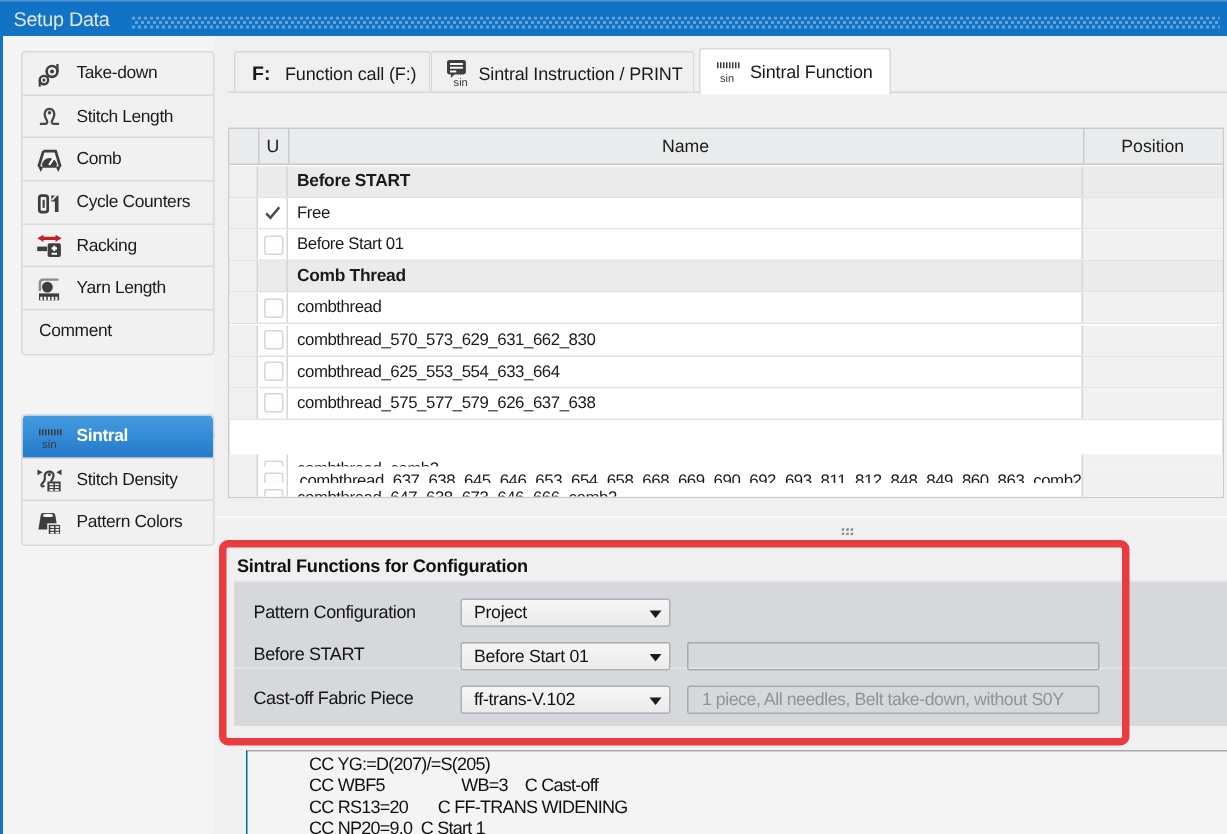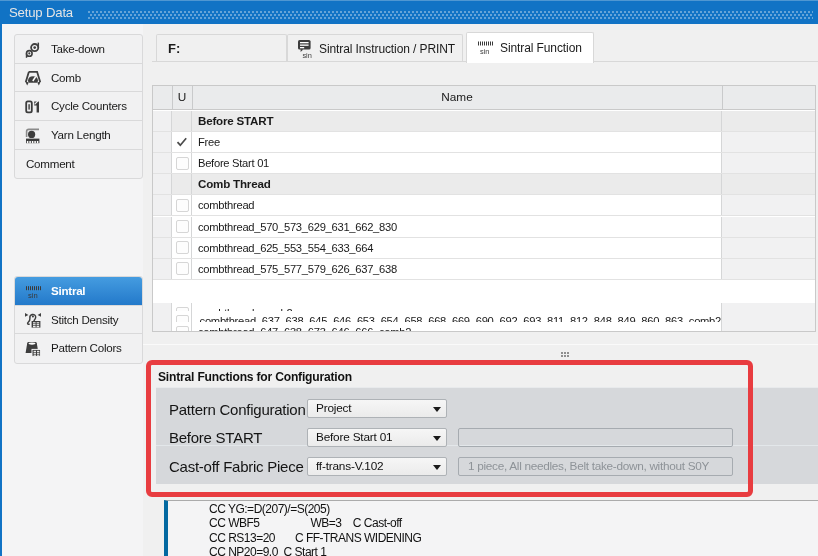--- a/index.html
+++ b/index.html
@@ -58,31 +58,31 @@
 
 #splitline { position:absolute; left:143px; top:344px; width:675px; height:1px; background:#fafafa; }
 #gripper { position:absolute; left:561px; top:352px; width:9px; height:5px;
   background-image: radial-gradient(circle at 1px 1px, #8f8f8f 0.9px, rgba(0,0,0,0) 1px);
   background-size:3px 3px; }
 
 
 #paneltitle { position:absolute; left:158px; top:370px; font-size:12.1px; font-weight:bold; letter-spacing:-0.2px; color:#111; }
 #band { position:absolute; left:156px; top:387px; width:662px; height:97px; background:#d6d8db; border-top:1px solid #e8eaec; }
 .bandline { position:absolute; left:0; width:662px; height:1px; background:#e3e7ea; }
-.flabel { position:absolute; left:13px; font-size:15px; letter-spacing:-0.25px; color:#141414; }
+.flabel { position:absolute; left:13px; font-size:12px; letter-spacing:-0.25px; color:#141414; }
 .combo { position:absolute; left:151px; width:140px; height:19px; background:linear-gradient(#f6f6f6,#ebebeb);
   border:1px solid #aeb2b6; border-radius:2px; font-size:11.8px; letter-spacing:-0.2px; color:#111; line-height:17px; padding-left:8px; }
 .combo .arr { position:absolute; right:5px; top:7px; width:0; height:0;
   border-left:4.5px solid transparent; border-right:4.5px solid transparent; border-top:5px solid #1a1a1a; }
 .tbox { position:absolute; left:302px; width:275px; height:19px; border:1px solid #a6abb0; border-radius:2px;
   font-size:11.8px; letter-spacing:-0.3px; color:#8e9398; line-height:17px; padding-left:9px; white-space:nowrap; }
 
 
 #codearea { position:absolute; left:164px; top:500px; width:654px; height:56px; background:#f4f4f5;
-  border-top:1px solid #ababab; border-left:4px solid #0369a1; }
+  border-top:1px solid #ababab; border-left:1px solid #0369a1; }
 #codetext { position:absolute; left:41px; top:1px; font-size:12px; letter-spacing:-0.5px; line-height:14.4px; color:#111; white-space:pre; }
 
 
 #redbox { position:absolute; left:146px; top:360px; width:607px; height:137px;
   border:5px solid #e83c40; border-radius:6px; z-index:20; }
 </style>
 </head>
 <body>
 
 <div id="titlebar">
@@ -100,37 +100,55 @@
               <circle cx="10.7" cy="6.6" r="1.35" fill="#3f3f3f" stroke="none"></circle>
               <path d="M14.3 6.6 L14.3 1.6" stroke-width="1.5"></path>
               <circle cx="5.3" cy="12.4" r="2.8" stroke-width="1.6"></circle>
               <circle cx="5.3" cy="12.4" r="1.05" fill="#3f3f3f" stroke="none"></circle>
               <path d="M2.5 12.4 L2.5 16.8" stroke-width="1.4"></path>
             </g>
           </svg></span>
         <span class="lb">Take-down</span>
       </div>
     <div class="navitem">
+        <span class="ic" id="ic-sl"><svg width="18" height="18" viewBox="0 0 18 18">
+            <path d="M2.6 13.6 L6.2 13.6 C7.6 13.6 7.8 12.3 7.2 11.2 C6.1 9.4 5.4 7.4 6.1 5.6 C7.2 2.9 10.8 2.9 11.9 5.6 C12.6 7.4 11.9 9.4 10.8 11.2 C10.2 12.3 10.4 13.6 11.8 13.6 L15.4 13.6" fill="none" stroke="#474747" stroke-width="1.5"></path>
+            <circle cx="9" cy="6.2" r="1.15" fill="#474747"></circle>
+          </svg></span>
+        <span class="lb">Stitch Length</span>
+      </div>
+    <div class="navitem">
         <span class="ic" id="ic-sp"><svg width="18" height="18" viewBox="0 0 18 18">
             <path d="M4.9 2.8 L13.1 2.8 L16.2 13.0 M1.8 13.0 L4.9 2.8" fill="none" stroke="#3f3f3f" stroke-width="1.8"></path>
             <path d="M3.9 11.8 A5.15 5.15 0 0 1 14.1 11.8 L13.3 13.8 L4.7 13.8 Z" fill="#3f3f3f"></path>
             <path d="M8.8 12.0 L11.7 7.6" stroke="#ffffff" stroke-width="1.5"></path>
             <path d="M1.1 12.2 L4.7 13.4 L3.2 16.6 Z" fill="#3f3f3f"></path>
             <path d="M16.9 12.2 L13.3 13.4 L14.8 16.6 Z" fill="#3f3f3f"></path>
           </svg></span>
         <span class="lb">Comb</span>
       </div>
     <div class="navitem">
         <span class="ic" id="ic-cc"><svg width="18" height="18" viewBox="0 0 18 18">
             <rect x="2.2" y="3.4" width="5.6" height="11" rx="1.6" fill="none" stroke="#3d3d3d" stroke-width="1.8"></rect>
             <rect x="4.4" y="6.2" width="1.4" height="5.4" fill="#3d3d3d"></rect>
             <path d="M10.2 3.4 L15 3.4 L15 14.4 L12.6 14.4 L12.6 7.4 L10.2 7.4 Z" fill="#3d3d3d"></path>
             <path d="M10.6 6.4 L14 2.8" stroke="#f1f1f2" stroke-width="1.2"></path>
           </svg></span>
         <span class="lb">Cycle Counters</span>
+      </div>
+    <div class="navitem">
+        <span class="ic" id="ic-rk"><svg width="18" height="18" viewBox="0 0 18 18">
+            <path d="M4.4 3.9 L13.6 3.9" stroke="#c32026" stroke-width="2.1"></path>
+            <path d="M5.0 1.5 L0.9 3.9 L5.0 6.3 Z" fill="#c32026"></path>
+            <path d="M13.0 1.5 L17.1 3.9 L13.0 6.3 Z" fill="#c32026"></path>
+            <rect x="0.8" y="9.4" width="6.6" height="3.0" fill="#3f3f3f"></rect>
+            <rect x="7.8" y="7.2" width="8.8" height="9.2" rx="1.2" fill="#3f3f3f"></rect>
+            <path d="M12.2 8.8 L12.2 12.4 M10.4 10.6 L14 10.6 M10.4 14.2 L14 14.2" stroke="#ffffff" stroke-width="1.4"></path>
+          </svg></span>
+        <span class="lb">Racking</span>
       </div>
     <div class="navitem">
         <span class="ic" id="ic-yl"><svg width="18" height="18" viewBox="0 0 18 18">
             <path d="M2.6 10 L2.6 4.6 Q2.6 2.4 4.8 2.4 L15 2.4" fill="none" stroke="#8a8a8a" stroke-width="1.6"></path>
             <circle cx="7.6" cy="7.4" r="3.6" fill="#3d3d3d"></circle>
             <rect x="2" y="11.6" width="13.4" height="4.6" fill="#3d3d3d"></rect>
             <path d="M3.6 16.2 L3.6 13.9 M6.1 16.2 L6.1 13.9 M8.6 16.2 L8.6 13.9 M11.1 16.2 L11.1 13.9 M13.6 16.2 L13.6 13.9" stroke="#ffffff" stroke-width="1.5"></path>
           </svg></span>
         <span class="lb">Yarn Length</span>
       </div>
@@ -189,20 +207,21 @@
             </g>
           </svg></span>
         <span class="lb">Pattern Colors</span>
       </div>
   </div>
 </div>
 
 <div id="tabline"></div>
 <div class="tab" id="tab1" style="left:156px; width:131px;">
   <span class="tlabel" style="left:11px; font-weight:bold; font-size:13px; letter-spacing:0;">F:</span>
+  <span class="tlabel" style="left:33px;">Function call (F:)</span>
 </div>
 <div class="tab" id="tab2" style="left:287px; width:176px;">
   <span class="ic" id="ic-t2" style="position:absolute; left:8px; top:4px; width:18px; height:20px;"><svg width="18" height="20" viewBox="0 0 18 20">
         <rect x="2" y="1" width="12.6" height="9.6" rx="1.6" fill="#3d3d3d"></rect>
         <path d="M4.6 10 L4.6 13 L7.2 10.4" fill="#3d3d3d"></path>
         <g fill="#ffffff">
           <rect x="4" y="3" width="8.6" height="1.3"></rect>
           <rect x="4" y="5.5" width="8.6" height="1.3"></rect>
           <rect x="4" y="8" width="4.2" height="1.3"></rect>
         </g>
@@ -224,20 +243,21 @@
         </g>
         <text x="3" y="14.4" font-family="Liberation Sans,sans-serif" font-size="7.4" fill="#3a3a3a">sin</text>
       </svg></span>
   <span class="tlabel" style="left:33px;">Sintral Function</span>
 </div>
 
 <div id="grid">
   <div id="ghead">
     <div class="hcell" style="left:19px; width:20px;">U</div>
     <div class="hcell" style="left:39px; width:530px;">Name</div>
+    <div class="hcell" style="left:569px; width:93px;">Position</div>
     <div class="vline" style="left:19px; background:#c9cacb;"></div>
     <div class="vline" style="left:39px; background:#c9cacb;"></div>
     <div class="vline" style="left:569px; background:#c9cacb;"></div>
   </div>
   <div class="grow cat" style="top:25px;">
       <div class="rh"></div>
       <div class="uc" style="background:#ebebeb;"></div>
       <div class="nm">Before START</div>
       <div class="ps" style="background:#ebebeb;"></div>
     </div>

